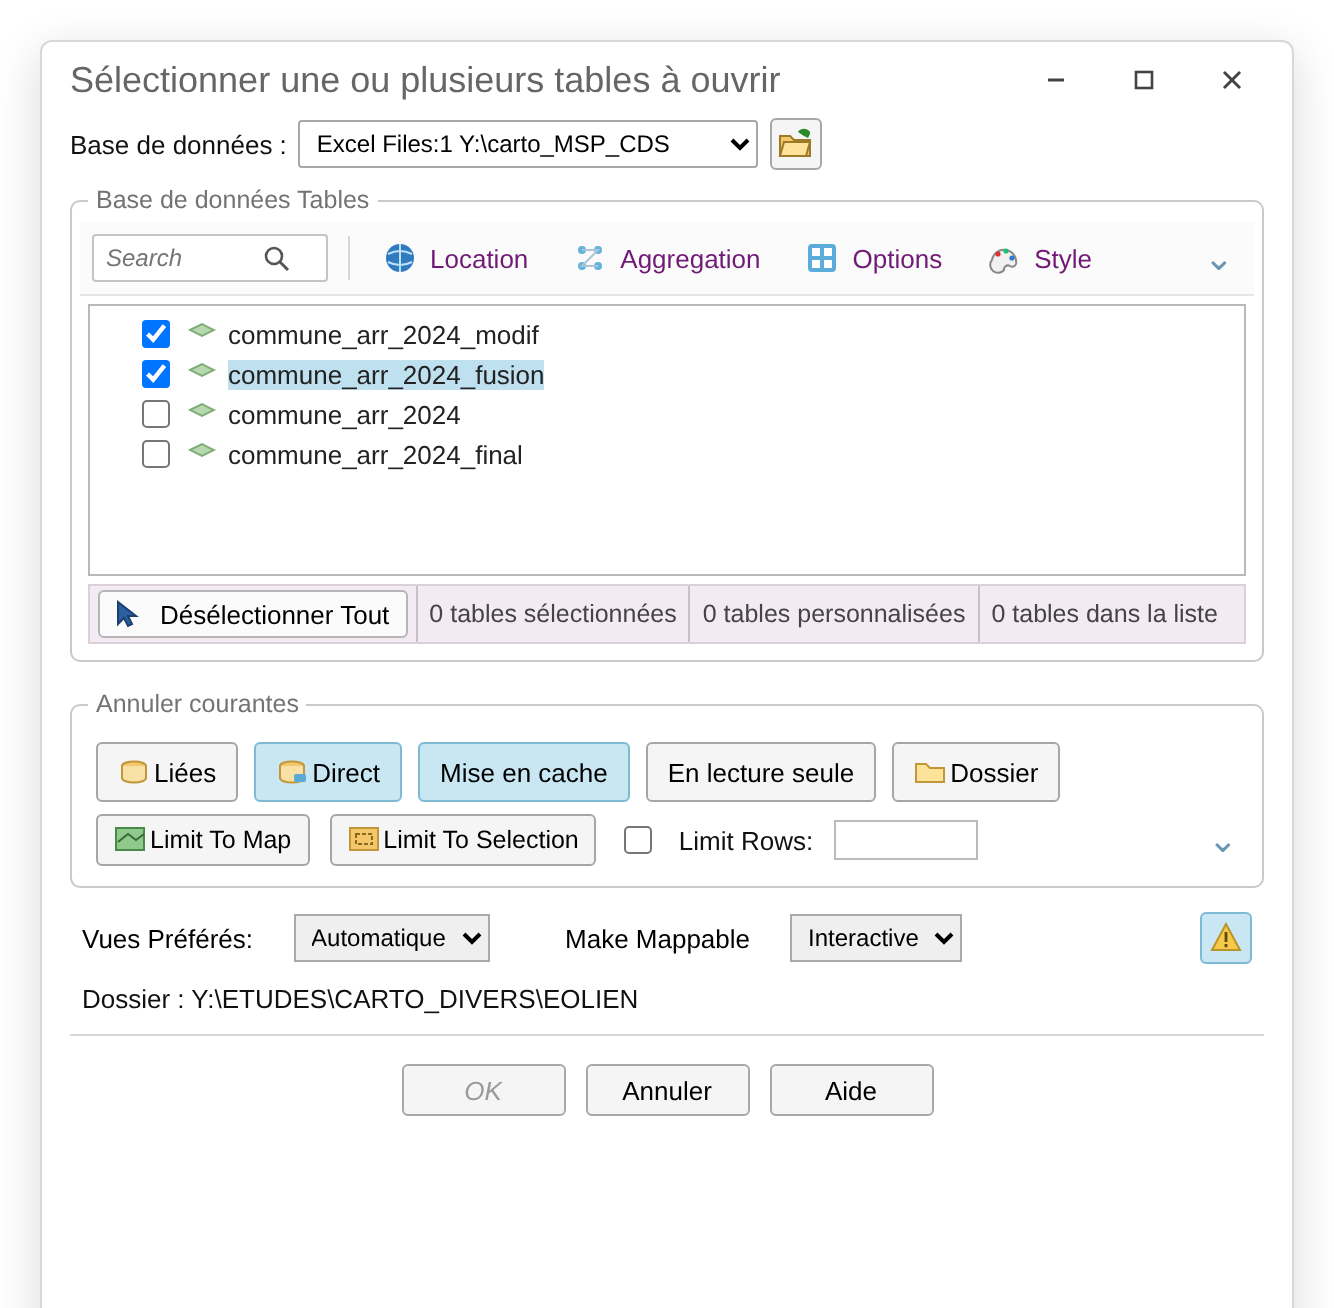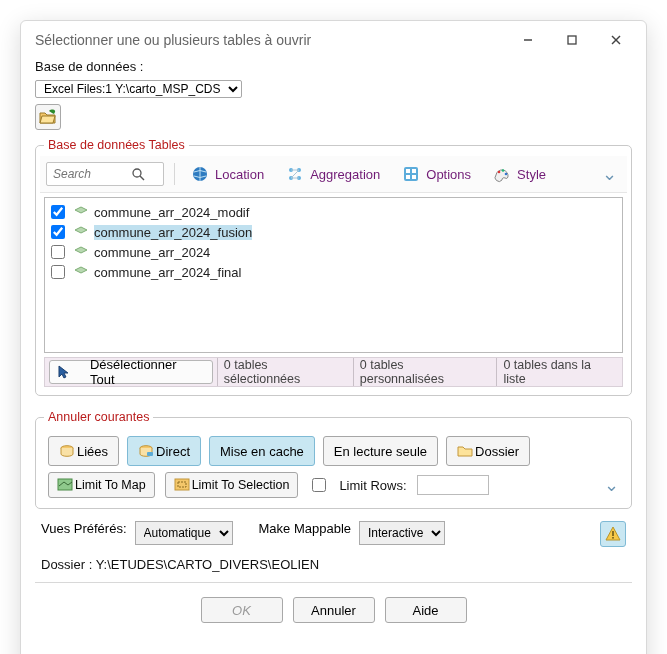--- a/index.html
+++ b/index.html
@@ -6,82 +6,82 @@
   body { margin: 0; background: #fff; display:flex; align-items:center; justify-content:center; padding:20px;}
   .window {
     width: 667px; height: 654px; background: #fff;
     border: 1px solid #d8d8d8; border-radius: 6px;
     box-shadow: 0 6px 24px rgba(0,0,0,0.15);
     display:flex; flex-direction:column;
     position:relative;
   }
   .titlebar {
     height: 38px; display:flex; align-items:center; padding: 0 8px 0 14px;
-    font-size: 14px; color: #666;
+    font-size: 18px; color: #666;
   }
   .titlebar .title { flex:1; }
   .titlebar .ctl { width: 44px; height:30px; display:flex; align-items:center; justify-content:center; color:#333; }
   .body { padding: 0 14px 10px 14px; display:flex; flex-direction:column; flex:1; }
-  .row { display:flex; align-items:flex-start; gap:6px;flex-direction:column; }
+  .row { display:flex; align-items:center; gap:6px; }
   .label { font-size:13px; color:#111; }
   select.db {
     flex:1; max-width:230px; height:24px; font-size:12px; padding:0 4px;
     border:1px solid #a8a8a8; border-radius:2px; background:#fff;
   }
   .iconbtn {
     width:26px; height:26px; border:1px solid #a8a8a8; border-radius:3px;
     display:flex; align-items:center; justify-content:center;
     background:#f5f5f5;
   }
   fieldset {
     border:1px solid #c9c9c9; border-radius:5px; margin:8px 0 6px 0; padding:6px 8px 8px 8px;
   }
-  fieldset > legend { font-size:12.5px; color:#b91c1c; padding:0 4px; }
+  fieldset > legend { font-size:12.5px; color:#737373; padding:0 4px; }
   .toolbar { display:flex; align-items:center; gap:10px; padding:2px 0 4px 0; background:#fbfbfb; border-bottom:1px solid #e6e6e6; margin:-2px -4px 4px -4px; padding:6px; }
   .searchwrap {
     display:flex; align-items:center; border:1px solid #c4c4c4;
     height:24px; width:118px; background:#fff; padding:0 4px; border-radius:2px;
   }
   .searchwrap input { border:none; outline:none; font-size:12px; font-style:italic; color:#777; width:80px; }
   .toolbtn {
     display:flex; align-items:center; gap:6px; font-size:13px; color:#701a75;
     padding:2px 6px; border-radius:3px;
   }
   .toolbtn svg { width:18px; height:18px; }
   .vsep { width:1px; height:22px; background:#d7d7d7; }
   .chev { margin-left:auto; font-size:18px; color:#6b95b4; padding:0 4px; }
   .tablelist {
-    border:1px solid #b9b9b9; background:#fff; height:156px; overflow:auto;
-    padding:4px 2px;
+    border:1px solid #b9b9b9; background:#fff; height:136px; overflow:auto;
+    padding:4px 22px;
   }
   .trow { display:flex; align-items:center; gap:6px; font-size:13px; height:20px; }
   .trow input[type=checkbox]{ width:14px; height:14px; }
   .trow .fname { color:#222; }
   .trow.selected .fname { background:#bfe0ef; }
   .tabletoolbar { display:flex; align-items:center; height:30px; margin-top:4px; background:#f3eaf2; border:1px solid #d9d0d8; }
   .tabletoolbar .btn {
-    display:flex; align-items:center; gap:20px; padding:3px 8px; font-size:13px;
+    display:flex; align-items:center; gap:10px; padding:3px 8px; font-size:13px;
     border:1px solid #b6b6b6; background:#fbfbfb; border-radius:3px; margin:0 4px;
     height:24px;
   }
   .tabletoolbar .stat { font-size:12.5px; color:#444; padding:0 6px; border-left:1px solid #c8bfc7; height:100%; display:flex; align-items:center; }
   .optrow1 { display:flex; gap:8px; padding:6px 4px 6px 4px; flex-wrap:wrap; }
   .optbtn {
     display:flex; align-items:center; gap:2px; font-size:13px;
     border:1px solid #a6a6a6; background:#f5f5f5; border-radius:3px;
     height:30px; padding:0 10px;
   }
   .optbtn.active { background:#c9e7f2; border-color:#7fbad5; }
   .optbtn svg { width:16px; height:16px; }
   .optrow2 { display:flex; gap:10px; align-items:center; padding:0 4px 2px 4px; }
   .optbtn.small { height:26px; padding:0 8px; font-size:12.5px;justify-content:space-between; }
   .optrow2 input[type=text]{ width:72px; height:20px; border:1px solid #bbb; font-size:12px; padding:0 4px; }
   .optrow2 input[type=checkbox]{ width:14px; height:14px; }
   .chev2 { margin-left:auto; font-size:18px; color:#6b95b4; }
-  .prefs { display:flex; gap:8px; font-size:13px; padding:6px 6px 2px 6px; }
+  .prefs { display:flex; align-items:center; gap:20px; font-size:13px; padding:6px 6px 2px 6px; }
   .prefs select { height:24px; font-size:12px; border:1px solid #aaa; padding:0 4px; }
   .warnbtn { margin-left:auto; width:26px; height:26px; background:#c9e7f2; border:1px solid #7fbad5; display:flex; align-items:center; justify-content:center; border-radius:3px; }
   .folderline { font-size:13px; padding:8px 0 4px 6px; color:#111; }
   .footer { display:flex; justify-content:center; gap:10px; padding:14px 0 16px 0; border-top:none; }
   .footer button {
     width:82px; height:26px; font-size:13px; border:1px solid #a8a8a8; background:#f5f5f5; border-radius:3px;
   }
   .footer button:disabled { color:#9a9a9a;font-style:italic; }
   .footer button.wide { width:104px; }
 </style>

